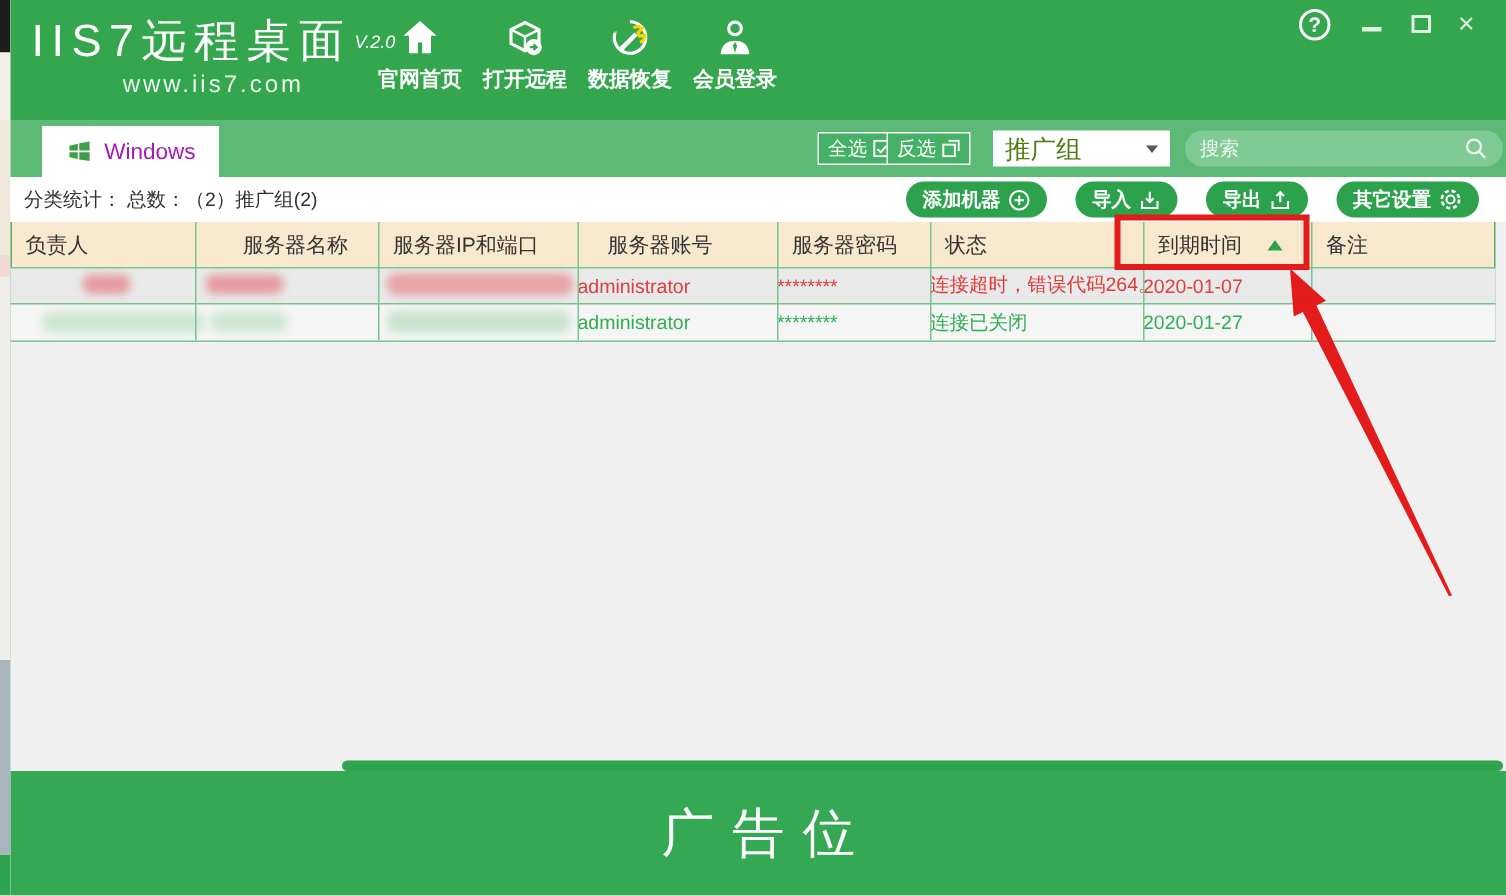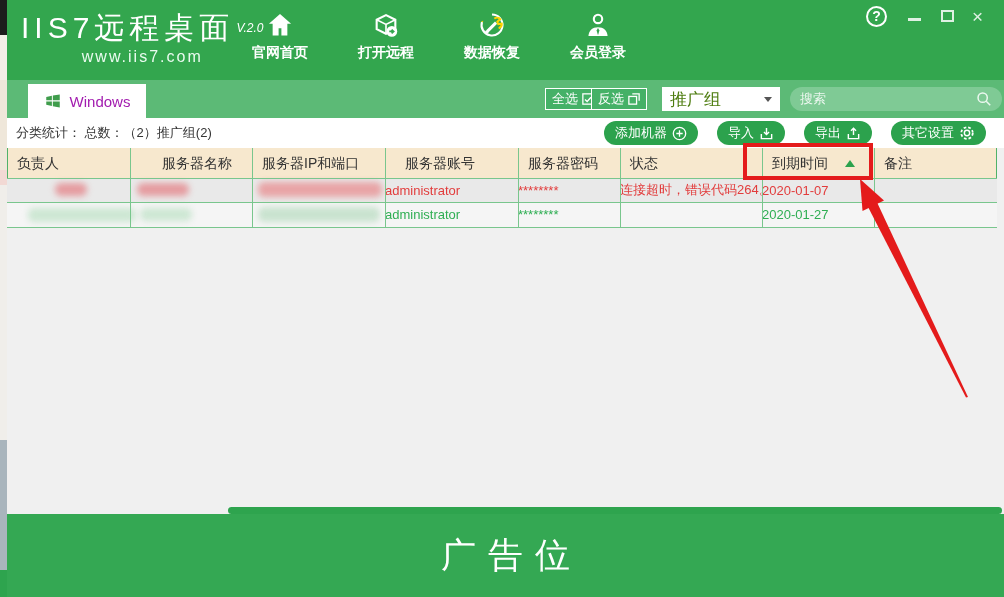--- a/index.html
+++ b/index.html
@@ -12,21 +12,21 @@
   .edge-seg { position:absolute; left:0; width:7px; }
 
   .main { position:absolute; left:7px; top:0; width:997px; height:597px; background:#f0f0f0; }
 
   
   .header { position:absolute; left:0; top:0; width:997px; height:80px; background:#33a64e;padding-left:35px; }
   .logo { position:absolute; left:14px; top:10px; color:#fff; }
   .logo-title { font-size:30px; letter-spacing:5px; font-weight:300; line-height:36px; }
   .logo-ver { font-size:12px; font-style:italic; vertical-align:top; letter-spacing:0; margin-left:2px; }
   .logo-site { font-size:16px; letter-spacing:2px; text-align:center; margin-top:2px; color:#eafbef; }
-  .nav { position:absolute; left:238px; top:9px; display:flex; gap:36px; }
+  .nav { position:absolute; left:238px; top:9px; display:flex; }
   .nav-item { width:70px; display:flex; flex-direction:column; align-items:center; cursor:pointer; }
   .nav-icon { height:32px; display:flex; align-items:center; justify-content:center; }
   .nav-label { color:#fff; font-size:14px; font-weight:bold; margin-top:3px; white-space:nowrap; }
   .win-ctrls { position:absolute; top:6px; right:8px; width:130px; height:24px; }
   .help-btn { position:absolute; left:0; top:0; width:21px; height:21px; border:2px solid #fff; border-radius:50%;
               color:#fff; font-size:14px; font-weight:bold; text-align:center; line-height:17px; cursor:pointer; }
   .ctl-min { position:absolute; left:42px; top:12px; width:13px; height:3px; background:#dff1e3; cursor:pointer; }
   .ctl-max { position:absolute; left:75px; top:4px; width:13px; height:12px; border:2px solid #dff1e3; cursor:pointer; }
   .ctl-close { position:absolute; left:106px; top:1px; color:#dff1e3; font-size:19px; cursor:pointer; line-height:19px; }
 
@@ -44,21 +44,21 @@
   .group-dd span { color:#4d7c0f; font-size:17px; flex:1; }
   .caret-down { width:0; height:0; border-left:4px solid transparent; border-right:4px solid transparent; border-top:5px solid #555; }
   .search-box { position:absolute; left:783px; top:7px; width:212px; height:24px; background:#7fca95;
                 border-radius:12px; display:flex; align-items:center; padding:0 10px; }
   .search-box input { flex:1; background:transparent; border:none; outline:none; color:#fff; font-size:13px; font-family:Liberation Mono, monospace; }
   .search-box input::placeholder { color:#eef8f1; opacity:1; }
 
   
   .statsbar { position:absolute; left:0; top:118px; width:997px; height:30px; background:#fff; }
   .stats-text { position:absolute; left:9px; top:0; line-height:30px; font-size:13px; color:#333; }
-  .pill-row { position:absolute; right:18px; top:3px; display:flex; gap:19px; }
+  .pill-row { position:absolute; right:18px; top:3px; display:flex; gap:19px;font-weight:bold; }
   .pill { height:24px; border-radius:12px; background:#2ca24d; color:#fff; font-size:13px;
           display:flex; align-items:center; gap:5px; padding:0 11px; cursor:pointer; white-space:nowrap; }
 
   
   .thead { position:absolute; left:0; top:148px; width:990px; height:30px; background:#f7e8ce; }
   .th { position:absolute; top:0; height:30px; line-height:30px; padding-left:10px; font-size:14px; color:#333; cursor:pointer; overflow:hidden; }
   .sort-asc { width:0; height:0; border-left:5px solid transparent; border-right:5px solid transparent;
               border-bottom:7px solid #2ca24d; position:absolute; top:12px; }
   .vline { position:absolute; width:1px; top:148px; height:79px; background:#79c68d; z-index:2; }
   .hline { position:absolute; left:0; width:990px; height:1px; background:#79c68d; z-index:2; }
@@ -265,20 +265,21 @@
       <div class="cell text-red" style="left:755px;width:112px;">2020-01-07</div>
       <div class="cell" style="left:867px;width:122px;"></div>
     </div>
 
     <div class="row row2">
       <div class="redact" style="left:21px;top:6px;width:108px;height:14px;background:#cde7d3;"></div>
       <div class="redact" style="left:133px;top:6px;width:52px;height:13px;background:#cde7d3;"></div>
       <div class="redact" style="left:251px;top:5px;width:122px;height:15px;background:#c9e3cf;"></div>
       <div class="cell text-green" style="left:378px;width:133px;">administrator</div>
       <div class="cell text-green" style="left:511px;width:102px;">********</div>
+      <div class="cell text-green" style="left:613px;width:142px;">连接已关闭</div>
       <div class="cell text-green" style="left:755px;width:112px;">2020-01-27</div>
       <div class="cell" style="left:867px;width:122px;"></div>
     </div>
 
     <div class="table-empty"></div>
 
     <div class="hscroll"></div>
     <div class="banner">
       <div class="banner-text">广告位</div>
     </div>

